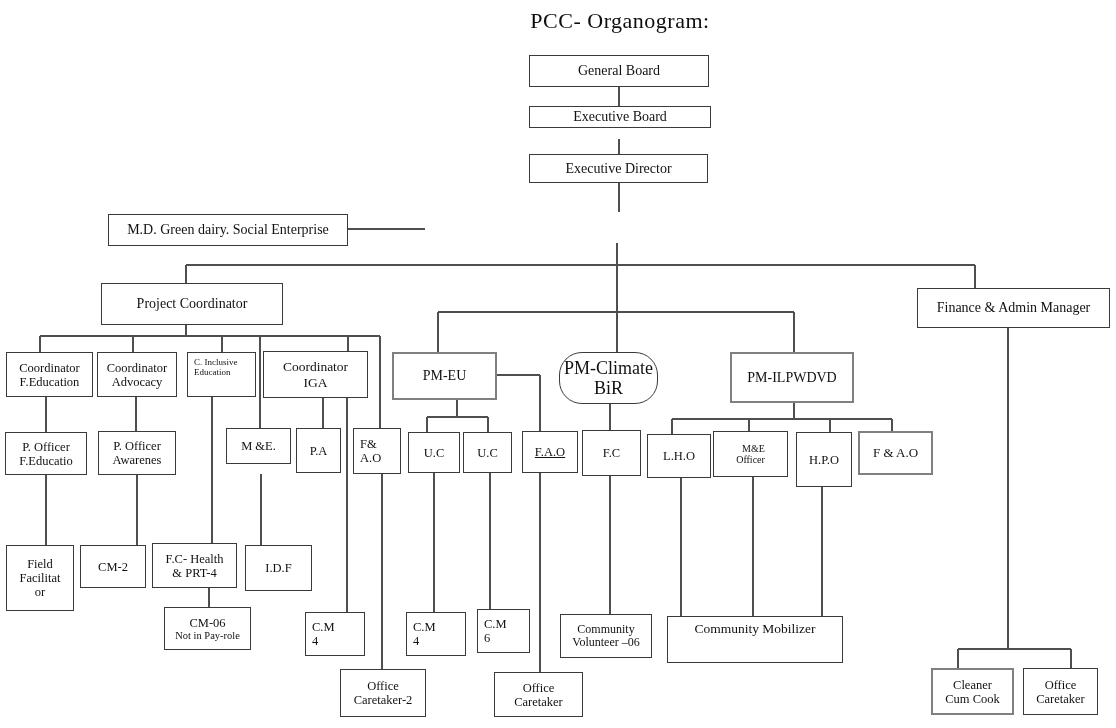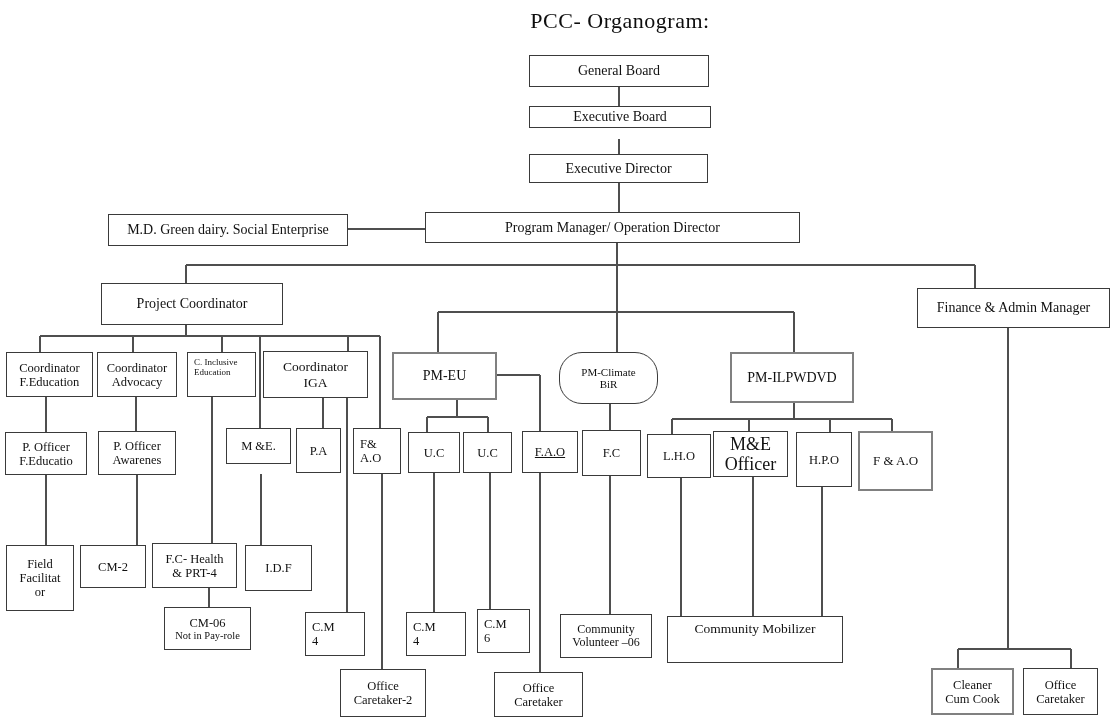--- a/index.html
+++ b/index.html
@@ -89,33 +89,30 @@
     </div>
     <div class="node" style="left: 529px; top: 106px; width: 182px; height: 22px; font-size: 14px;">
       <div><span class="lbl">Executive Board</span></div>
     </div>
     <div class="node" style="left: 529px; top: 154px; width: 179px; height: 29px; font-size: 14px;">
       <div><span class="lbl">Executive Director</span></div>
     </div>
     <div class="node" style="left: 108px; top: 214px; width: 240px; height: 32px; font-size: 14px;">
       <div><span class="lbl">M.D. Green dairy. Social Enterprise</span></div>
     </div>
-    <div class="node" style="left: 425px; top: 212px; width: 375px; height: 31px; font-size: 14px;">
-      <div><span class="lbl">Program Manager/ Operation Director</span></div>
-    </div>
     <div class="node" style="left: 101px; top: 283px; width: 182px; height: 42px; font-size: 14px;">
       <div><span class="lbl">Project Coordinator</span></div>
     </div>
     <div class="node" style="left: 917px; top: 288px; width: 193px; height: 40px; font-size: 14px;">
       <div><span class="lbl">Finance &amp; Admin Manager</span></div>
     </div>
     <div class="node thick" style="left: 392px; top: 352px; width: 105px; height: 48px; font-size: 14px;">
       <div><span class="lbl">PM-EU</span></div>
     </div>
-    <div class="node" style="left: 559px; top: 352px; width: 99px; height: 52px; font-size: 11px; border-radius: 23px;">
+    <div class="node" style="left: 559px; top: 352px; width: 99px; height: 52px; font-size: 18px; border-radius: 23px;">
       <div><span class="lbl">PM-Climate
 BiR</span></div>
     </div>
     <div class="node thick" style="left: 730px; top: 352px; width: 124px; height: 51px; font-size: 14px;">
       <div><span class="lbl">PM-ILPWDVD</span></div>
     </div>
     <div class="node" style="left: 6px; top: 352px; width: 87px; height: 45px; font-size: 12.5px;">
       <div><span class="lbl">Coordinator
 F.Education</span></div>
     </div>
@@ -157,28 +154,28 @@
     </div>
     <div class="node" style="left: 522px; top: 431px; width: 56px; height: 42px; font-size: 12.5px; text-decoration: underline;">
       <div><span class="lbl">F.A.O</span></div>
     </div>
     <div class="node" style="left: 582px; top: 430px; width: 59px; height: 46px; font-size: 12.5px;">
       <div><span class="lbl">F.C</span></div>
     </div>
     <div class="node" style="left: 647px; top: 434px; width: 64px; height: 44px; font-size: 12.5px;">
       <div><span class="lbl">L.H.O</span></div>
     </div>
-    <div class="node" style="left: 713px; top: 431px; width: 75px; height: 46px; font-size: 18px;">
+    <div class="node" style="left: 713px; top: 431px; width: 75px; height: 46px; font-size: 10px; text-align: right;">
       <div><span class="lbl">M&amp;E
 Officer</span></div>
     </div>
     <div class="node" style="left: 796px; top: 432px; width: 56px; height: 55px; font-size: 12.5px;">
       <div><span class="lbl">H.P.O</span></div>
     </div>
-    <div class="node thick" style="left: 858px; top: 431px; width: 75px; height: 60px; font-size: 13px;">
+    <div class="node thick" style="left: 858px; top: 431px; width: 75px; height: 44px; font-size: 13px;">
       <div><span class="lbl">F &amp; A.O</span></div>
     </div>
     <div class="node" style="left: 6px; top: 545px; width: 68px; height: 66px; font-size: 12.5px;">
       <div><span class="lbl">Field
 Facilitat
 or</span></div>
     </div>
     <div class="node" style="left: 80px; top: 545px; width: 66px; height: 43px; font-size: 12.5px;">
       <div><span class="lbl">CM-2</span></div>
     </div>

